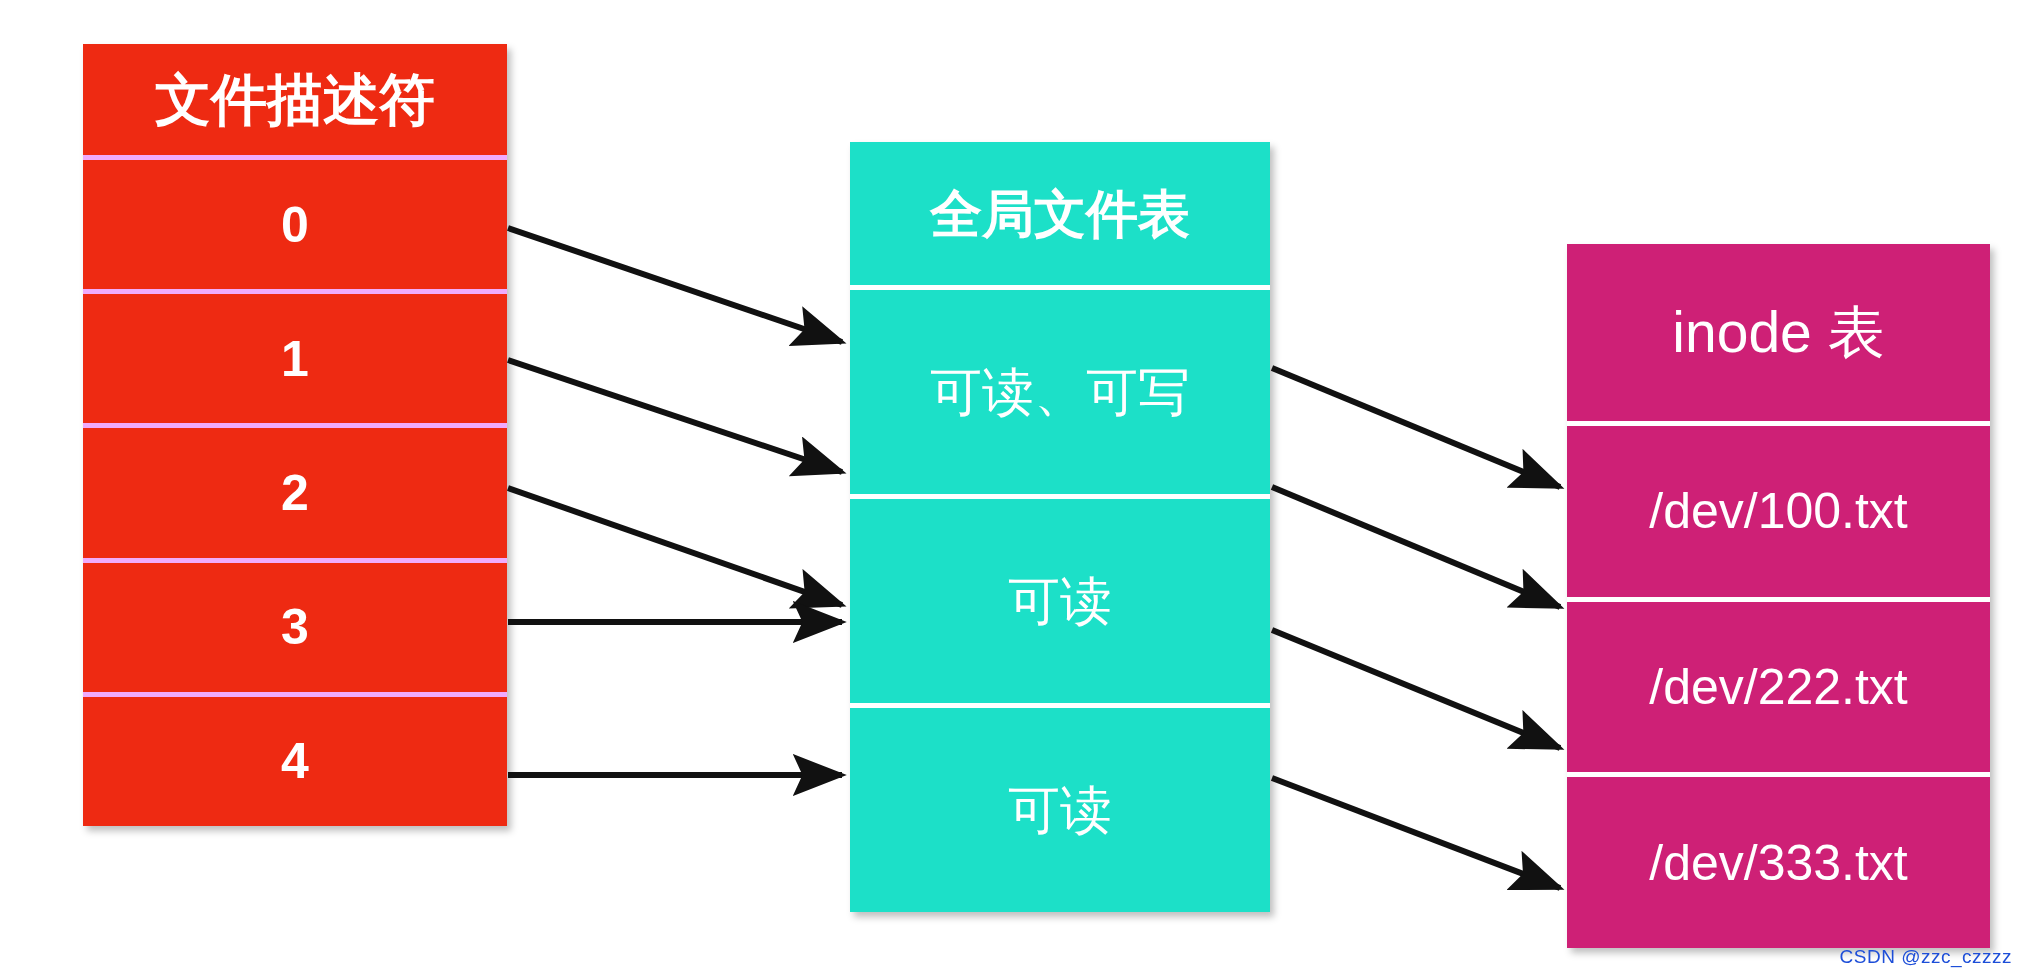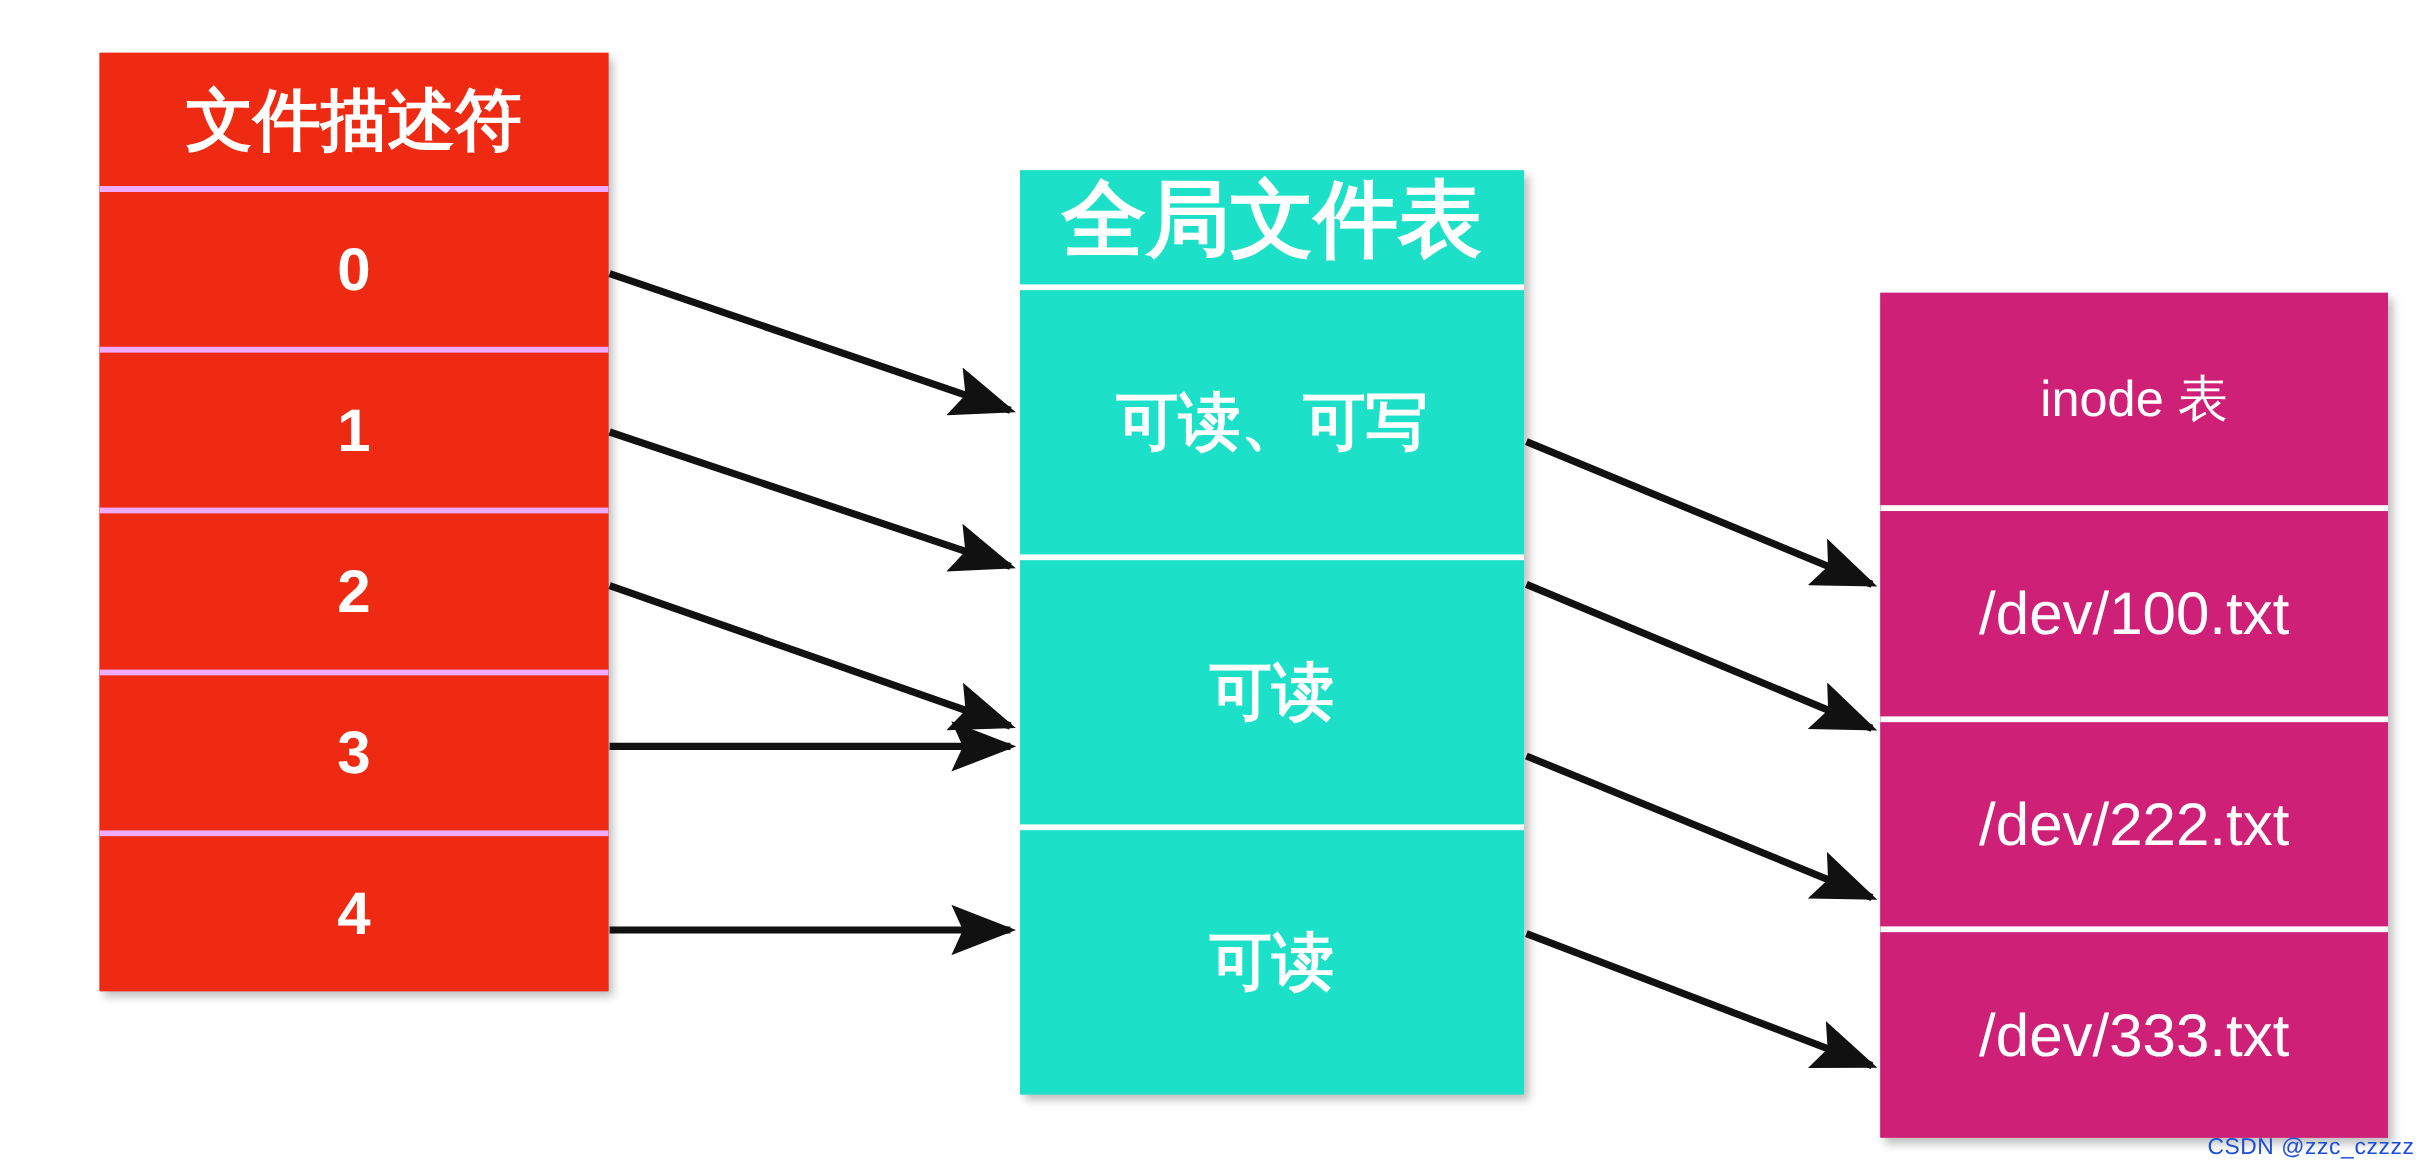--- a/index.html
+++ b/index.html
@@ -73,47 +73,46 @@
     width: 420px;
     height: 770px;
     background: #1CE0C8;
   }
   #gft-table .cell {
     background: #1CE0C8;
     border-bottom: 5px solid #ffffff;
   }
   #gft-table .cell:last-child { border-bottom: none; }
   #gft-table .hdr {
-    height: 100px;
-    font-size: 70px;
+    height: 148px;
+    font-size: 52px;
     font-weight: 600;
-    font-family: Liberation Mono, monospace;
   }
   #gft-table .row {
     flex: 1 1 0;
     font-size: 52px;
-    font-weight: 700;
+    font-weight: 400;
   }
 
   
   #inode-table {
     left: 1567px;
     top: 244px;
     width: 423px;
     height: 704px;
     background: #CE2076;
   }
   #inode-table .cell {
     background: #CE2076;
     border-bottom: 5px solid #ffffff;
   }
   #inode-table .cell:last-child { border-bottom: none; }
   #inode-table .hdr {
     height: 182px;
-    font-size: 42px;
+    font-size: 57px;
     font-weight: 400;
   }
   #inode-table .row {
     flex: 1 1 0;
     font-size: 50px;
     font-weight: 400;
   }
 
   
   #arrows {

